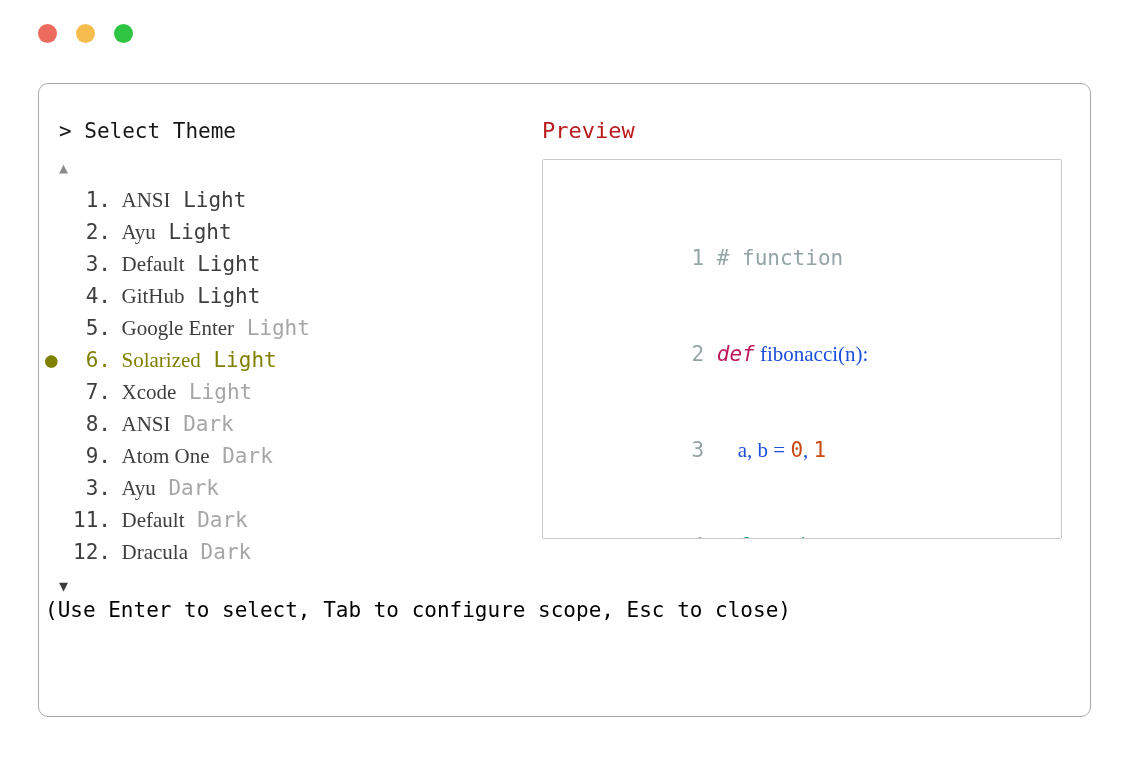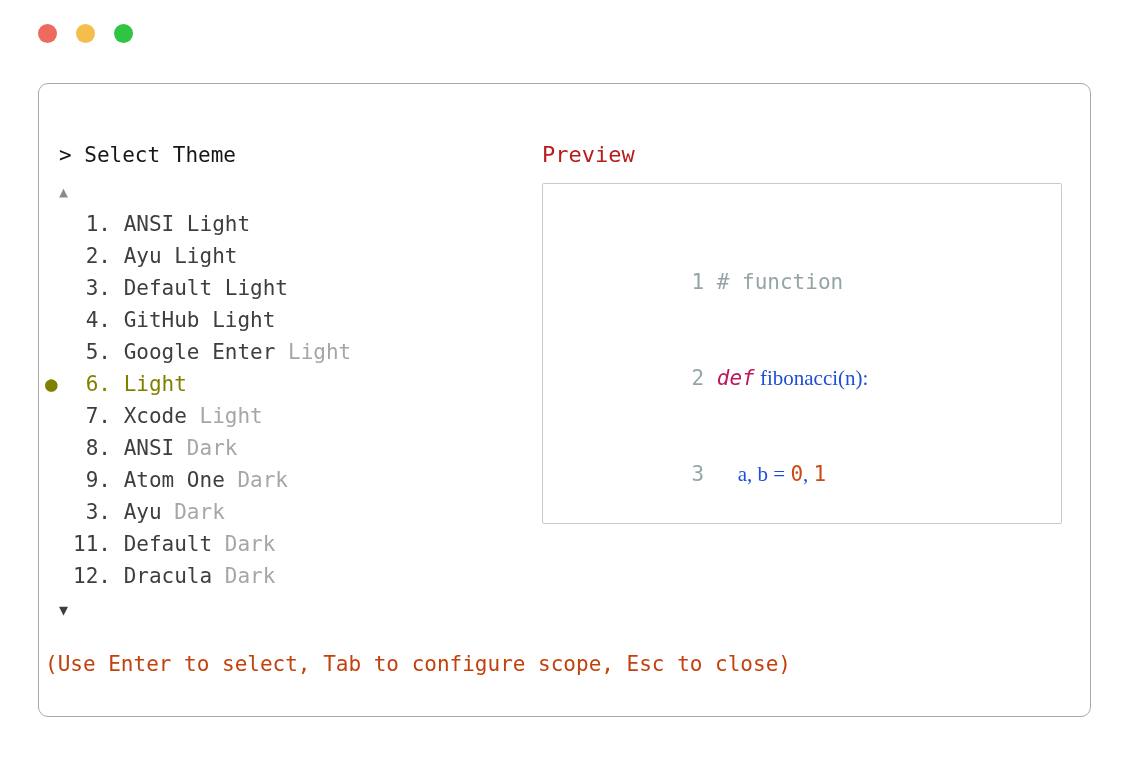--- a/index.html
+++ b/index.html
@@ -13,47 +13,47 @@
   .traffic{position:absolute;top:24px;left:38px;display:flex;gap:19px;}
   .dot{width:19px;height:19px;border-radius:50%;}
   .dot-red{background:#ed6a5e;}
   .dot-yellow{background:#f4bd4e;}
   .dot-green{background:#2fc542;}
 
   
   .main-box{
     position:absolute;left:38px;top:83px;width:1053px;height:634px;
     box-sizing:border-box;border:1.5px solid #a9a9a9;border-radius:10px;
-    padding:58px 28px 0 20px;background:#ffffff;
+    padding:34px 28px 0 20px;background:#ffffff;
   }
 
   .columns{display:flex;align-items:flex-start;}
   .col-left{width:483px;flex:none;}
   .col-right{flex:1;min-width:0;}
 
   .title{font-size:21px;line-height:26px;color:#161616;white-space:pre;}
   .preview-label{font-size:22px;line-height:26px;color:#b91c1c;}
 
   .scroll-up{color:#8b8b8b;font-size:15px;line-height:20px;margin:14px 0 6px 0;cursor:pointer;}
   .scroll-down{color:#3e3e3e;font-size:15px;line-height:20px;margin-top:8px;cursor:pointer;}
 
   .theme-list{margin-left:-14px;font-size:21px;}
   .row{display:flex;line-height:32px;white-space:pre;cursor:pointer;}
   .bullet{width:26px;flex:none;color:#808000;}
   .num{width:40px;flex:none;text-align:right;color:#3e3e3e;}
-  .name{margin-left:1ch;color:#3e3e3e;}
+  .name{margin-left:1ch;color:#3e3e3e;font-family:Liberation Serif, serif;}
   .variant{margin-left:1ch;color:#3e3e3e;}
   .variant.muted{color:#a6a6a6;}
   .row.selected .num,.row.selected .name,.row.selected .variant{color:#808000;}
 
-  .help{margin-left:-14px;margin-top:30px;font-size:21px;line-height:28px;color:#c2410c;white-space:pre;}
+  .help{margin-left:-14px;font-size:21px;line-height:28px;color:#000000;white-space:pre;}
 
   
   .preview-box{
-    margin-top:15px;box-sizing:border-box;height:341px;
+    margin-top:15px;box-sizing:border-box;height:380px;
     border:1px solid #c9c9c9;border-radius:2px;background:#ffffff;
     padding:50px 18px 0 22px;overflow:hidden;
   }
   .code-line{font-size:21px;line-height:32px;white-space:pre;color:#54666d;}
 
   .tk-ln{color:#95a5a6;}
   .tk-comment{color:#95a5a6;}
   .tk-plain{color:#1d4ed8;font-family:Liberation Serif, serif;}
   .tk-kw-blue{color:#be185d;font-style:italic;}
   .tk-num{color:#cb4b16;}
@@ -102,20 +102,21 @@
         </div>
         <div class="row">
           <span class="bullet"></span>
           <span class="num">5.</span>
           <span class="name">Google Enter</span>
           <span class="variant muted">Light</span>
         </div>
         <div class="row selected">
           <span class="bullet">●</span>
           <span class="num">6.</span>
+          <span class="name">Solarized</span>
           <span class="variant">Light</span>
         </div>
         <div class="row">
           <span class="bullet"></span>
           <span class="num">7.</span>
           <span class="name">Xcode</span>
           <span class="variant muted">Light</span>
         </div>
         <div class="row">
           <span class="bullet"></span>

